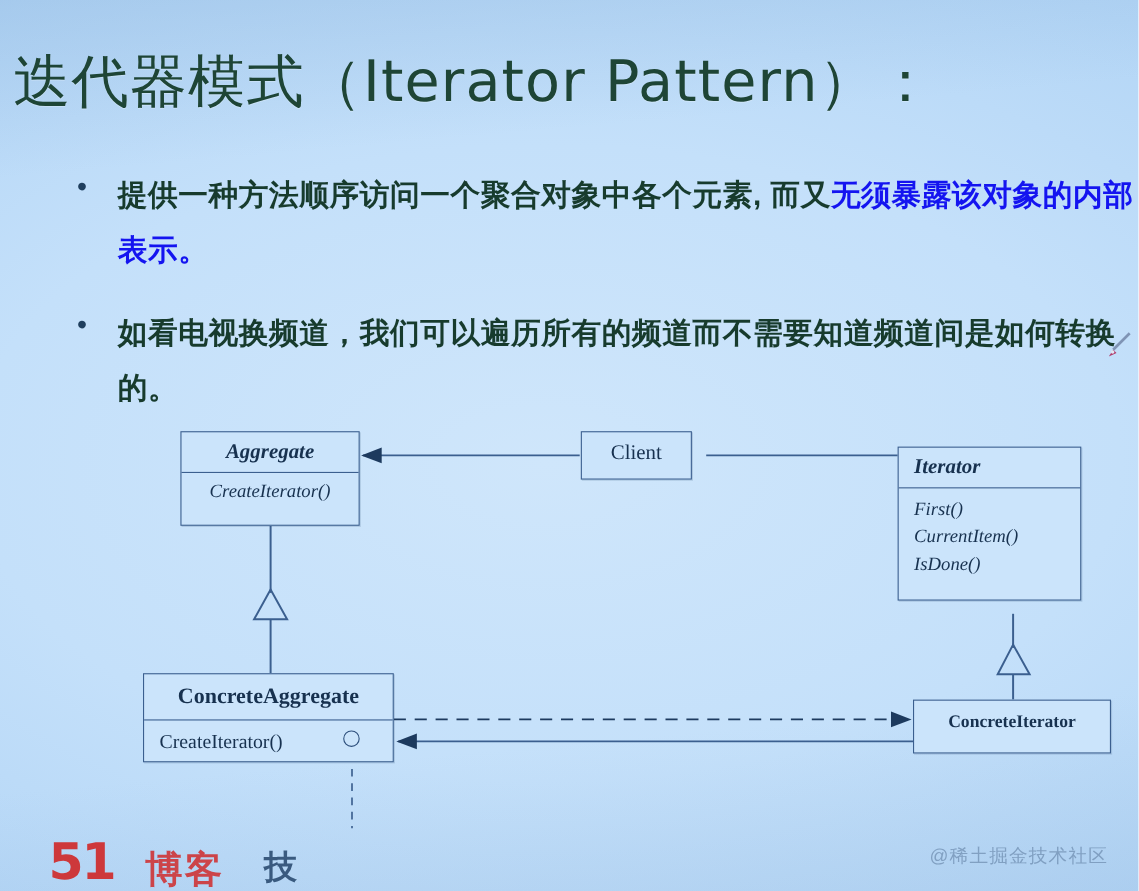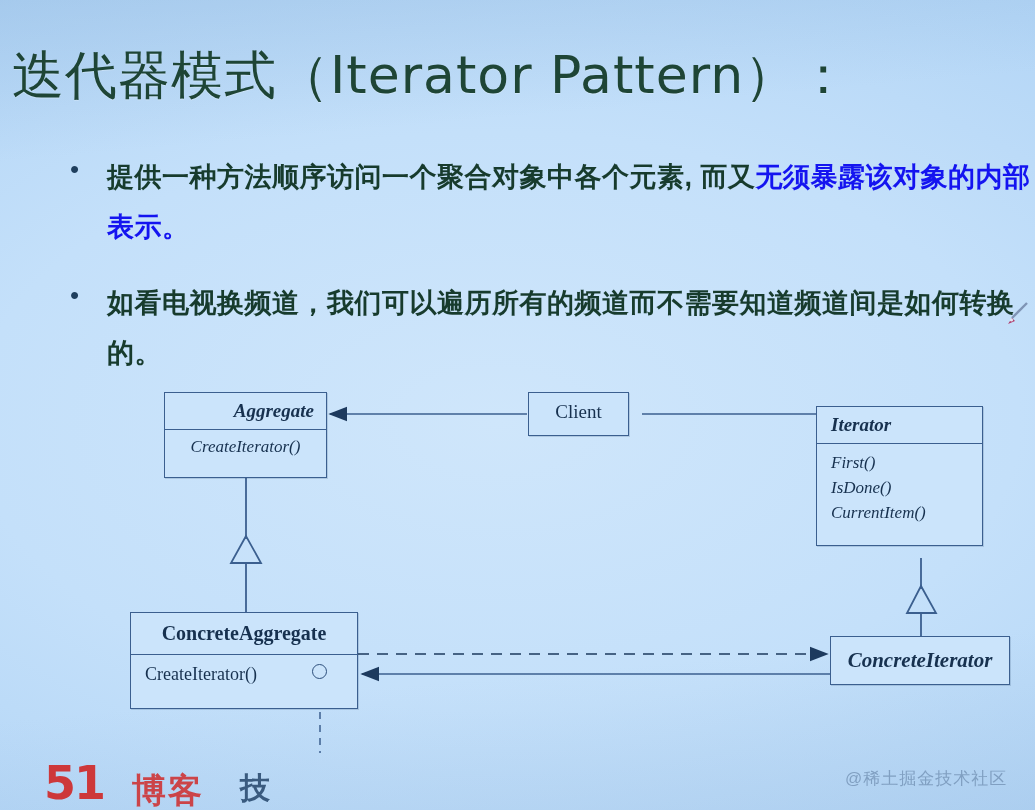--- a/index.html
+++ b/index.html
@@ -90,37 +90,37 @@
     font-family: "Liberation Serif", "DejaVu Serif", serif;
   }
   .box .hdr {
     text-align: center;
     font-weight: bold;
   }
   .box .divider { border-top: 1.6px solid #3b5f8f; }
   .italic { font-style: italic; }
 
   #box-aggregate { left: 164px; top: 392px; width: 163px; height: 86px; }
-  #box-aggregate .hdr { font-size: 19px; padding-top: 7px; padding-bottom: 7px; text-align: right; }
+  #box-aggregate .hdr { font-size: 19px; padding-top: 7px; padding-bottom: 7px; }
   #box-aggregate .ops { font-size: 17px; text-align: center; padding-top: 7px; }
 
   #box-client { left: 528px; top: 392px; width: 101px; height: 44px; }
   #box-client .hdr { font-size: 19px; padding-top: 8px; font-weight: normal;
                      font-family:"Liberation Serif","DejaVu Serif",serif; }
 
   #box-iterator { left: 816px; top: 392px; width: 167px; height: 140px; margin-top: 14px; }
   #box-iterator .hdr { font-size: 19px; padding-top: 7px; padding-bottom: 7px; text-align:left; padding-left:14px;}
   #box-iterator .ops { font-size: 17px; text-align: left; padding-top: 6px; line-height: 25px; padding-left:14px;}
 
-  #box-concreteaggregate { left: 130px; top: 612px; width: 228px; height: 97px; }
+  #box-concreteaggregate { left: 130px; top: 612px; width: 228px; height: 81px; }
   #box-concreteaggregate .hdr { font-size: 20px; padding-top: 9px; padding-bottom: 9px; }
   #box-concreteaggregate .ops { font-size: 18px; text-align: left; padding-top: 9px; padding-left: 14px; position: relative; }
 
   #box-concreteiterator { left: 830px; top: 636px; width: 180px; height: 49px; }
-  #box-concreteiterator .hdr { font-size: 21px; padding-top: 11px; font-style: italic; }
+  #box-concreteiterator .hdr { font-size: 16px; padding-top: 11px; }
 
   #box-note {
     left: 78px; top: 753px; width: 340px; height: 50px;
     background: #e9f3fd;
   }
   #box-note .ntext {
     font-family: "Liberation Serif", "DejaVu Serif", serif;
     font-size: 20px;
     color: #16304d;
     padding: 11px 0 0 48px;
@@ -241,22 +241,22 @@
   </div>
 
   <div class="box" id="box-client">
     <div class="sect hdr">Client</div>
   </div>
 
   <div class="box" id="box-iterator">
     <div class="sect hdr italic">Iterator</div>
     <div class="sect ops divider italic">
       <div>First()</div>
+      <div>CurrentItem()</div>
       <div>IsDone()</div>
-      <div>CurrentItem()</div>
     </div>
   </div>
 
   <div class="box" id="box-concreteaggregate">
     <div class="sect hdr">ConcreteAggregate</div>
     <div class="sect ops divider">
       <span>CreateIterator()</span>
       <span class="lollipop"></span>
     </div>
   </div>

